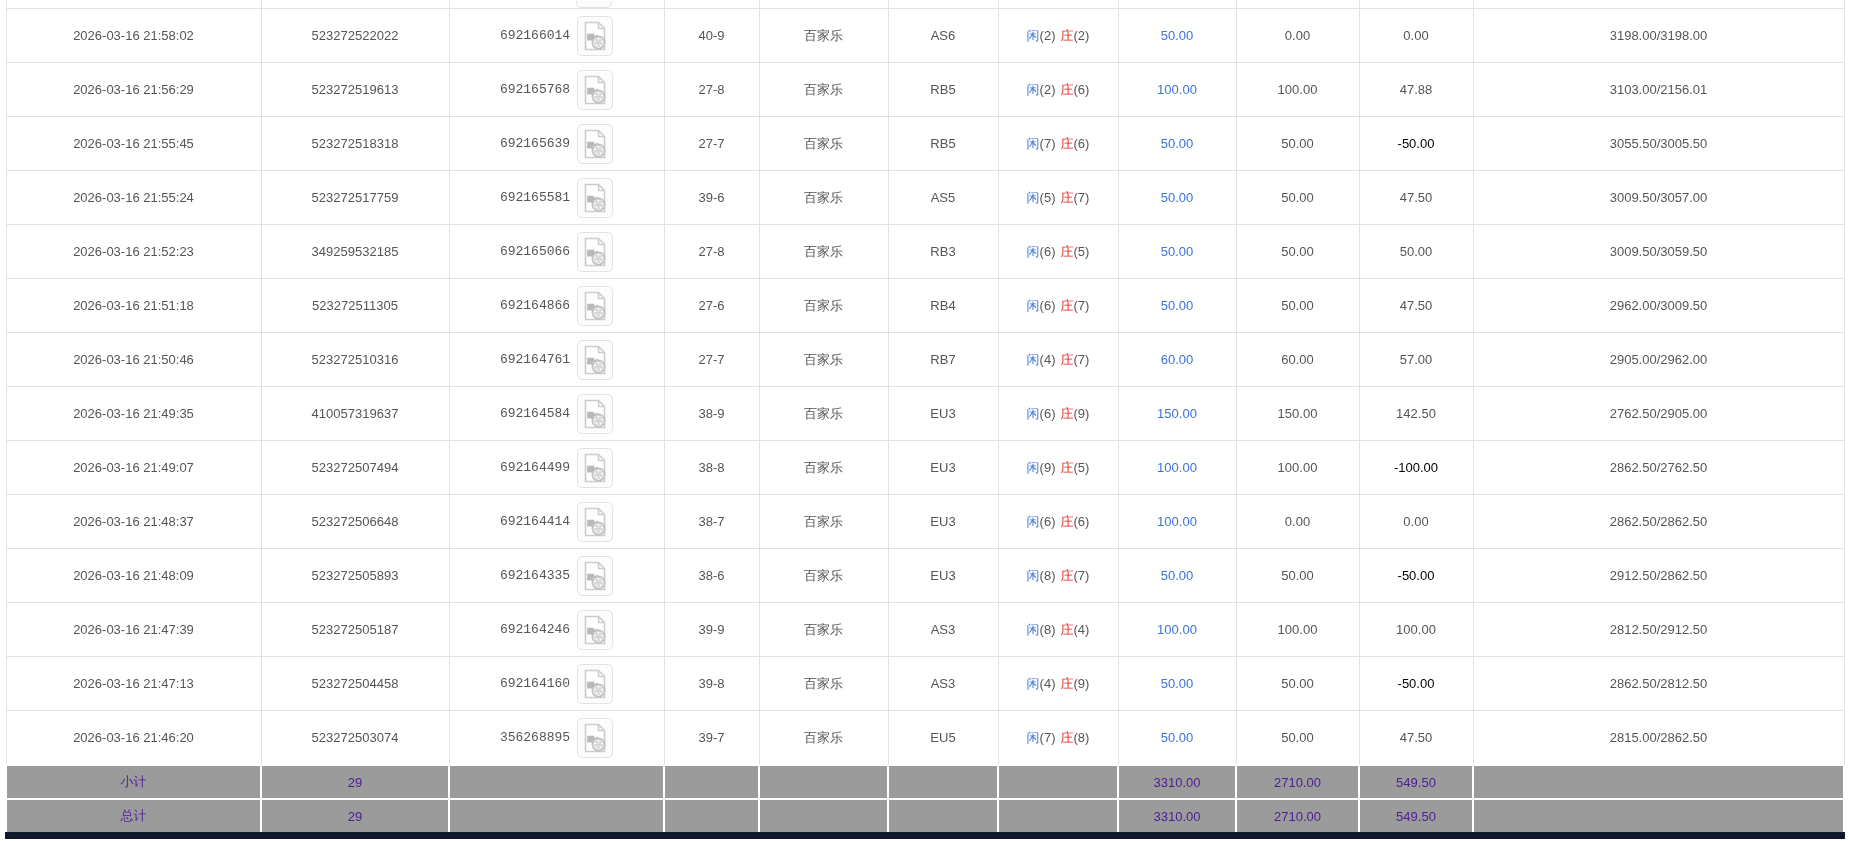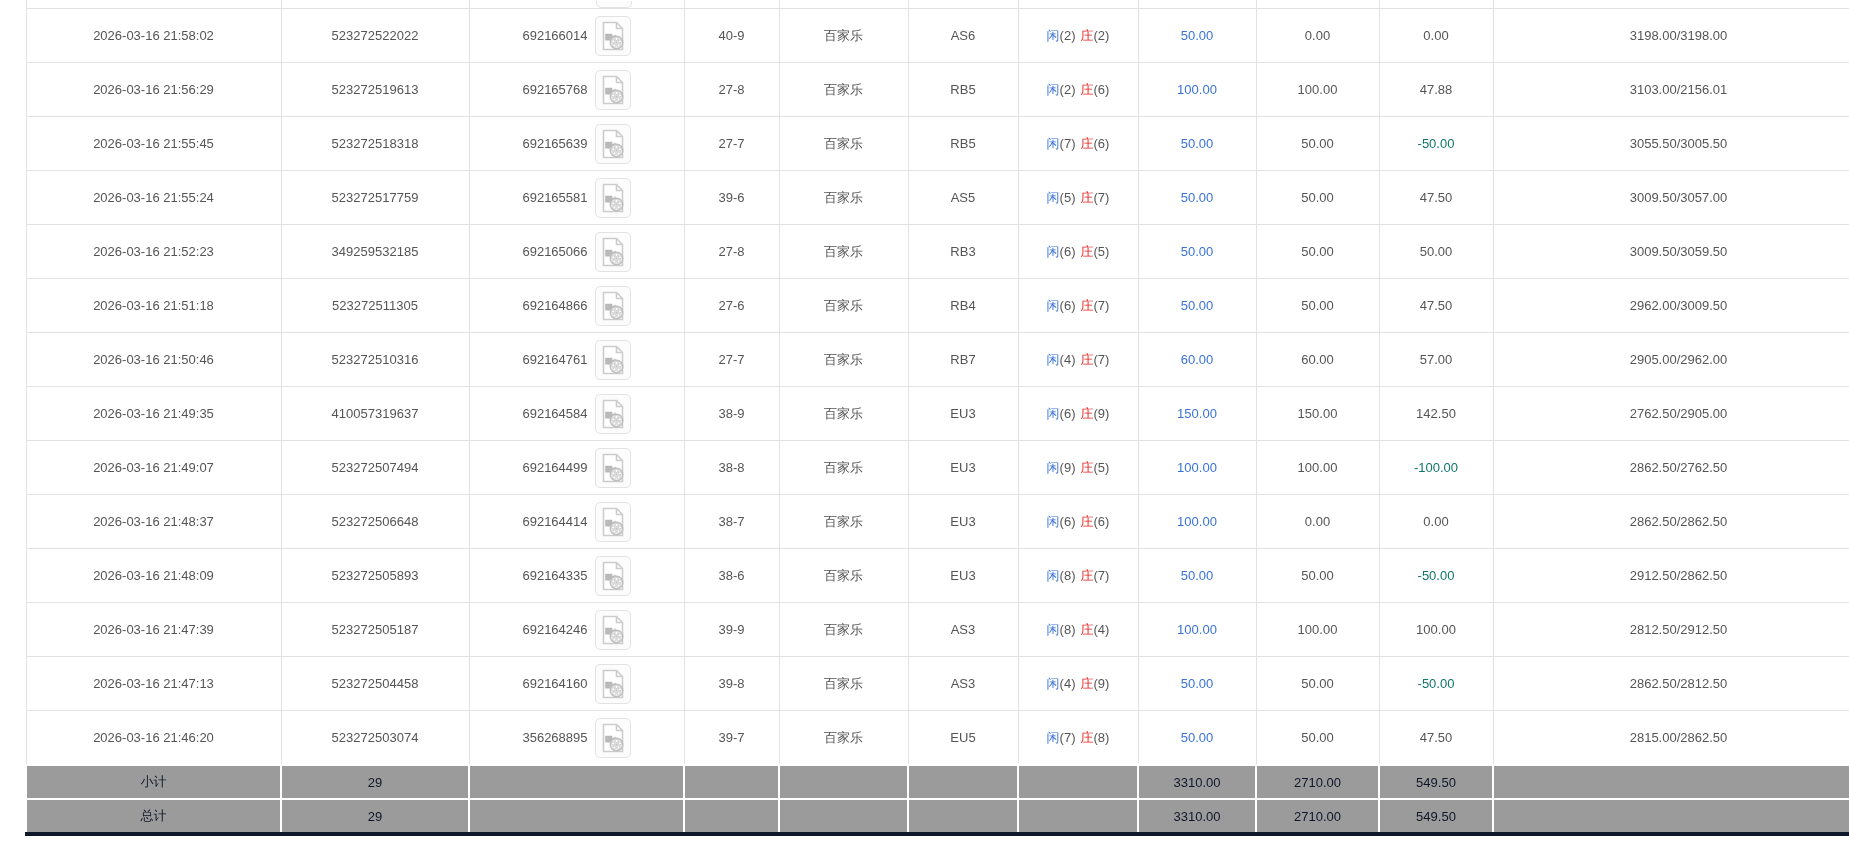--- a/index.html
+++ b/index.html
@@ -2,21 +2,21 @@
 <html><head>
 <meta charset="utf-8">
 <style>
   html,body{margin:0;padding:0;background:#ffffff;}
   body{
     font-family:"Liberation Sans",sans-serif;
     font-size:13px;
     color:#555555;
     width:1849px;height:841px;overflow:hidden;
   }
-  .wrap{padding-left:5px;margin-left:20px;}
+  .wrap{padding-left:5px;}
   table.records{
     border-collapse:collapse;
     table-layout:fixed;
     width:1838px;
   }
   td{
     text-align:center;
     vertical-align:middle;
     white-space:nowrap;
     overflow:hidden;
@@ -27,47 +27,47 @@
     height:8px;
     border:1px solid #e2e2e2;
     border-top:none;
   }
   tr.data td{
     height:53px;
     border:1px solid #e2e2e2;
   }
   .blue{color:#3a73d8;}
   .red{color:#e8241f;}
-  .neg{color:#0f766e;}
+  .neg{color:#000000;}
   .banker-group{margin-left:5px;}
-  .gamecell{display:flex;align-items:center;justify-content:center;gap:7px;}
+  .gamecell{display:flex;align-items:center;justify-content:center;gap:7px;font-family:Liberation Mono, monospace;}
   .vicon{
     width:36px;height:40px;
     border:1px solid #e3e3e3;border-radius:5px;
     background:#fcfcfc;
     display:flex;align-items:center;justify-content:center;
     box-sizing:border-box;
     cursor:pointer;
   }
   .icon-clip{
     width:36px;height:7px;
     border:1px solid #e3e3e3;border-top:none;
     border-radius:0 0 5px 5px;
     background:#fcfcfc;
     box-sizing:border-box;
   }
   .spacer{display:inline-block;width:67px;height:1px;}
   
   tr.footer td{
     height:32px;
     background:#9b9b9b;
-    color:#0f172a;
+    color:#4c1d95;
     border:2px solid #ffffff;
   }
-  tr.footer.last td{border-bottom:4px solid #0f172a;}
+  tr.footer.last td{border-bottom:7px solid #0f172a;}
 </style>
 </head>
 <body>
 
 <div class="wrap">
   <table class="records">
     <colgroup>
       <col style="width:255px">
         <col style="width:188px">
         <col style="width:215px">

